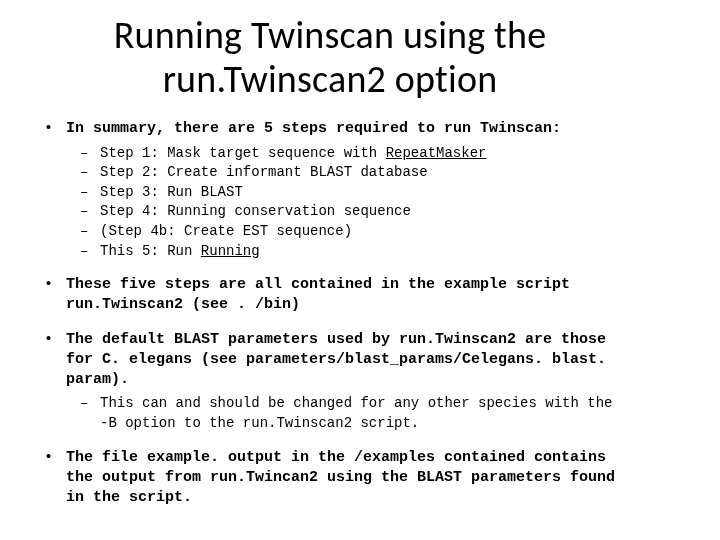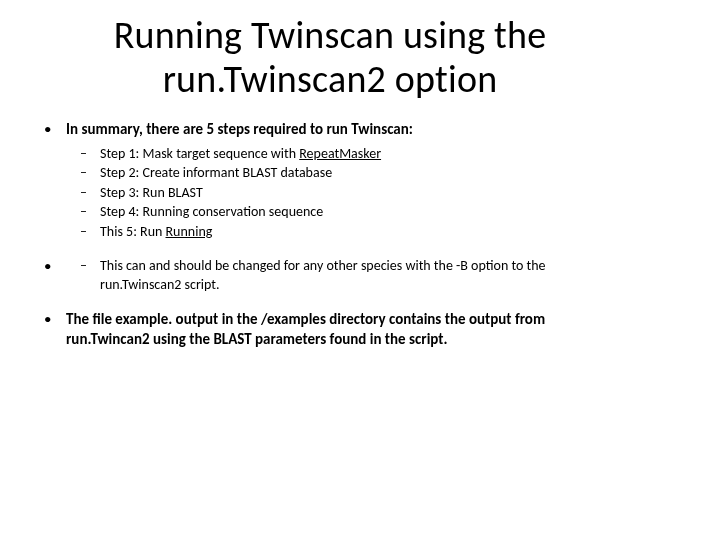--- a/index.html
+++ b/index.html
@@ -23,20 +23,21 @@
     line-height: 1.15;
     text-align: center;
     font-weight: 400;
     margin: 0 0 18px 0;
     letter-spacing: 0.2px;
   }
   ul.level1 {
     list-style: none;
     padding: 0;
     margin: 0;
+    font-family: Liberation Mono, monospace;
   }
   ul.level1 > li {
     position: relative;
     padding-left: 28px;
     margin-bottom: 14px;
     font-size: 15px;
     font-weight: 700;
     line-height: 1.35;
   }
   ul.level1 > li::before {
@@ -79,29 +80,34 @@
 
   <ul class="level1">
 
     <li>
       <span>In summary, there are 5 steps required to run Twinscan:</span>
       <ul class="level2">
         <li><span>Step 1: Mask target sequence with </span><span class="u">RepeatMasker</span><span></span></li>
         <li><span>Step 2: Create informant BLAST database</span><span class="u"></span><span></span></li>
         <li><span>Step 3: Run BLAST</span><span class="u"></span><span></span></li>
         <li><span>Step 4: Running conservation sequence</span><span class="u"></span><span></span></li>
+        <li><span>(Step 4b: Create EST sequence)</span><span class="u"></span><span></span></li>
         <li><span>This 5: Run </span><span class="u">Running</span><span></span></li>
       </ul>
     </li>
 
+    <li>
+      <span>These five steps are all contained in the example script run.Twinscan2 (see . /bin)</span>
+    </li>
 
     <li>
+      <span>The default BLAST parameters used by run.Twinscan2 are those for C. elegans (see parameters/blast_params/Celegans. blast. param).</span>
       <ul class="level2">
         <li><span>This can and should be changed for any other species  with the -B option to the run.Twinscan2 script.</span><span class="u"></span><span></span></li>
       </ul>
     </li>
 
     <li>
-      <span>The file example. output in the /examples directory contains the output from run.Twincan2 using the BLAST parameters found in the script.</span>
+      <span>The file example. output in the /examples contained contains the output from run.Twincan2 using the BLAST parameters found in the script.</span>
     </li>
 
   </ul>
 </div>
 
 </body></html>

